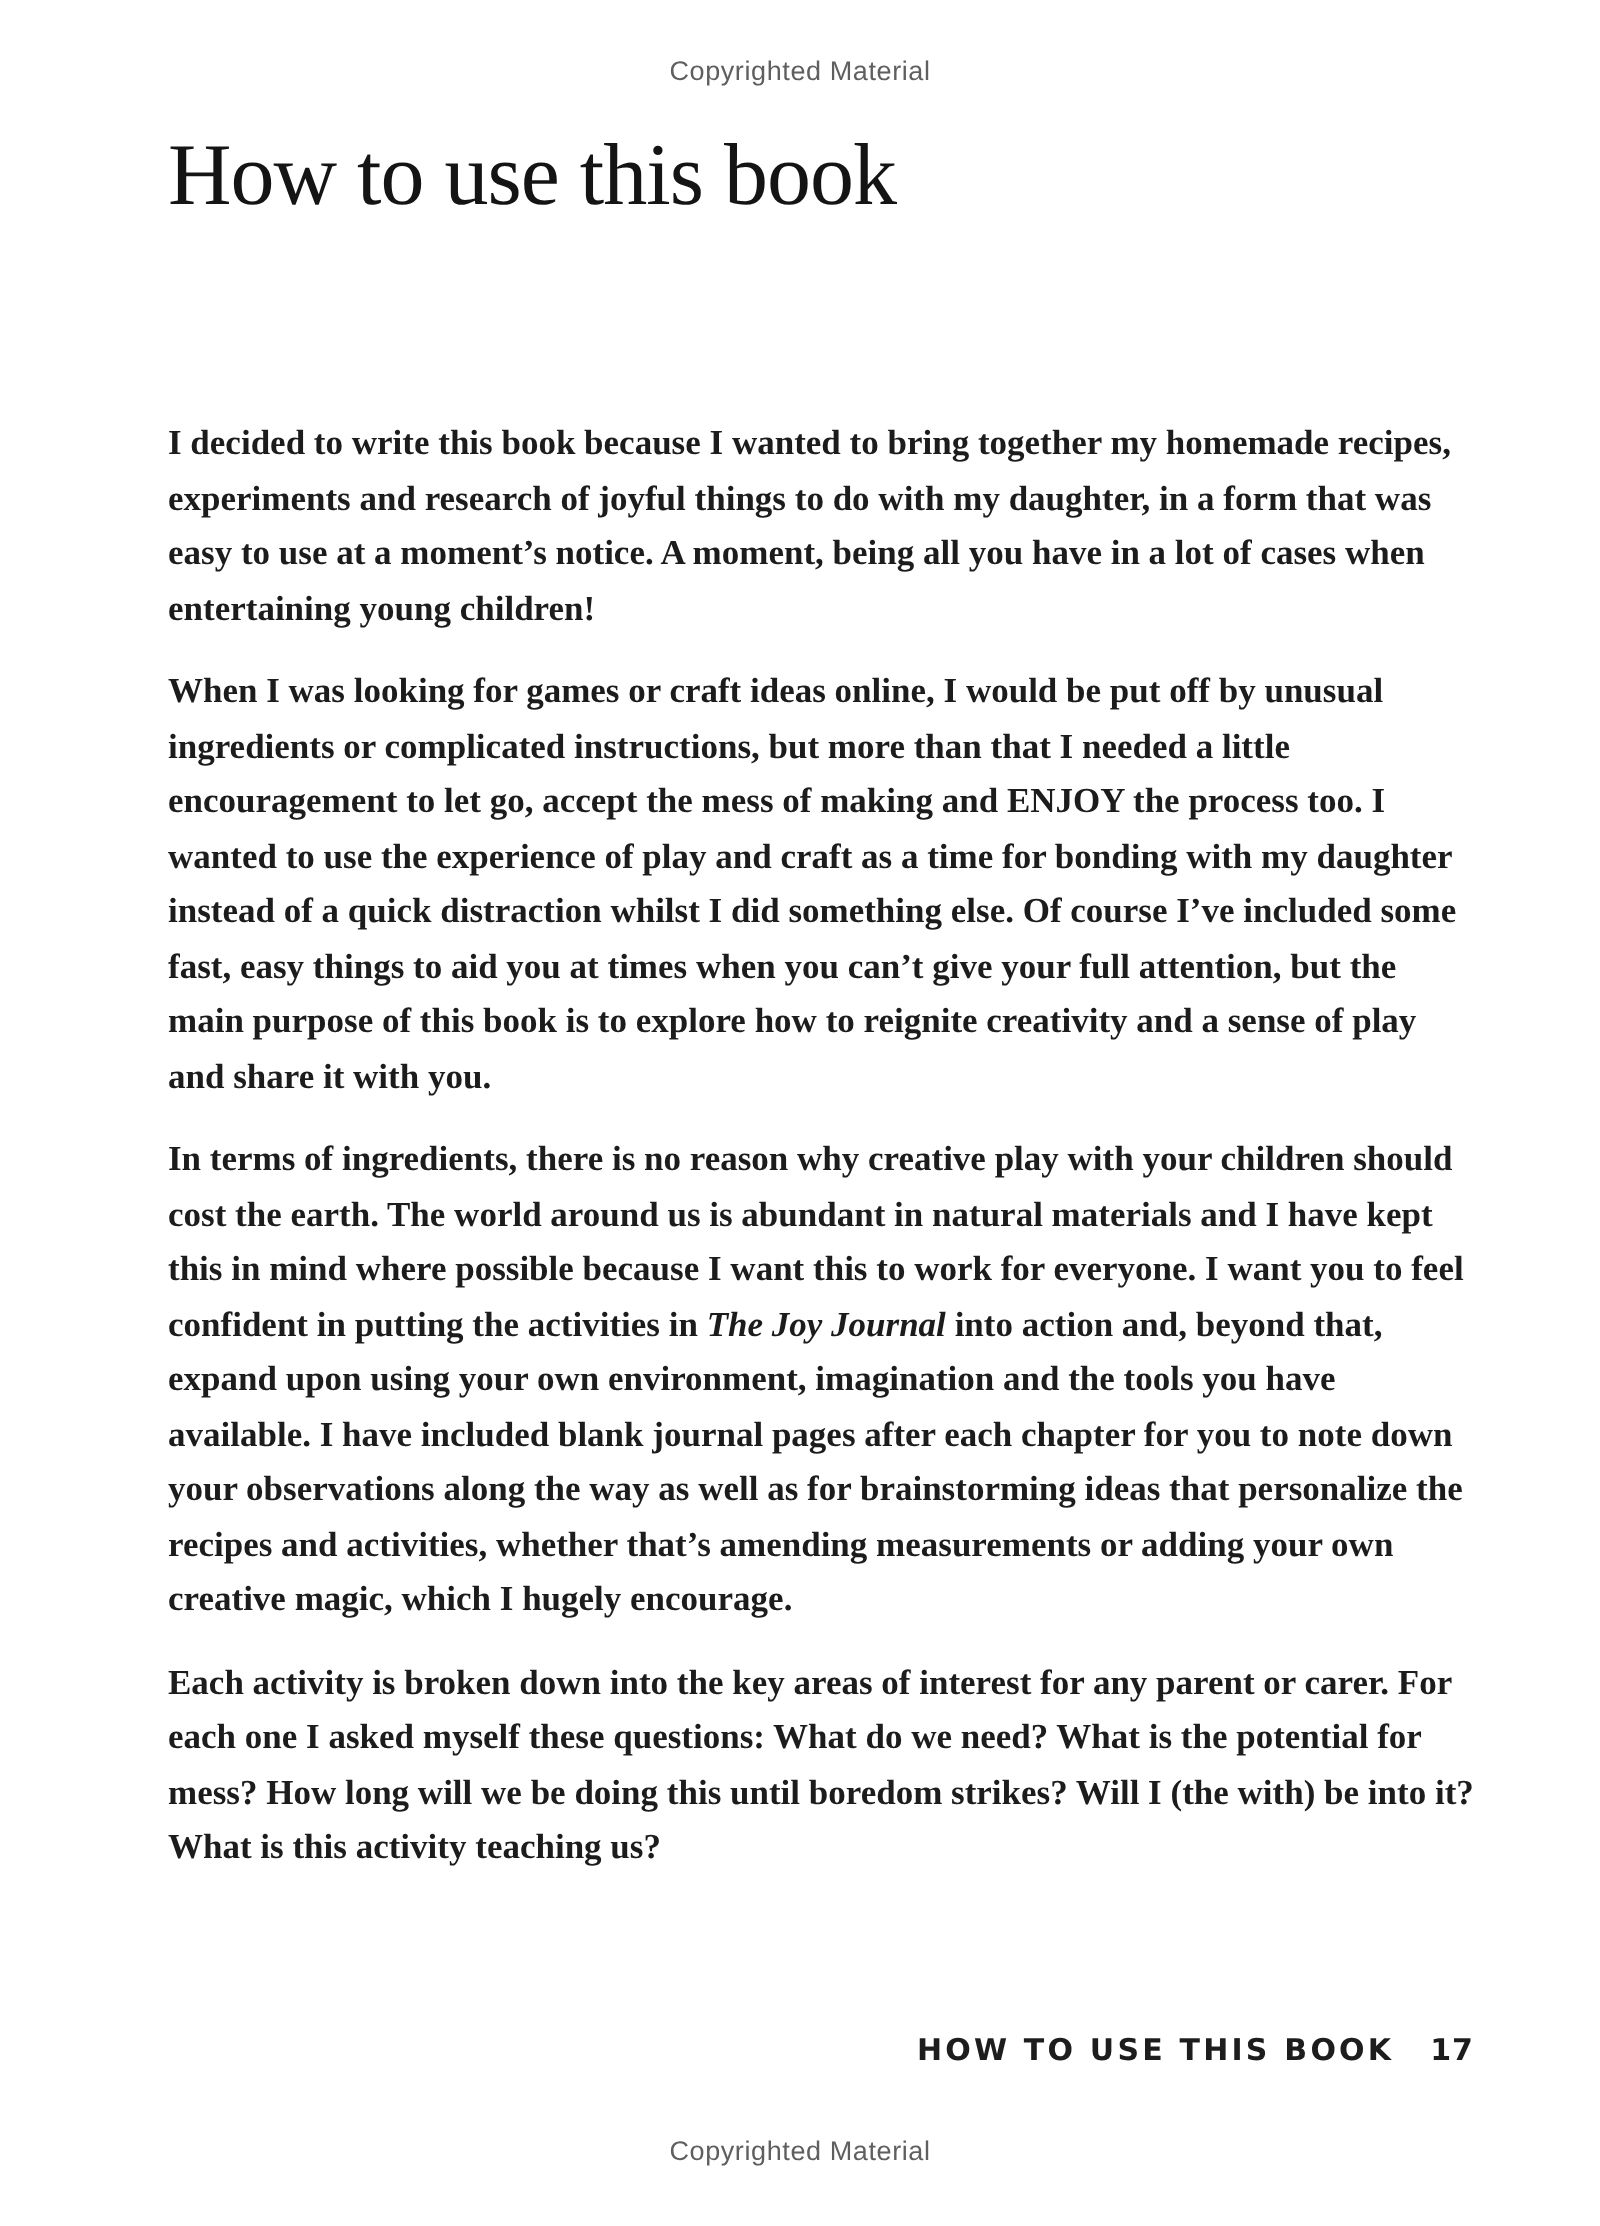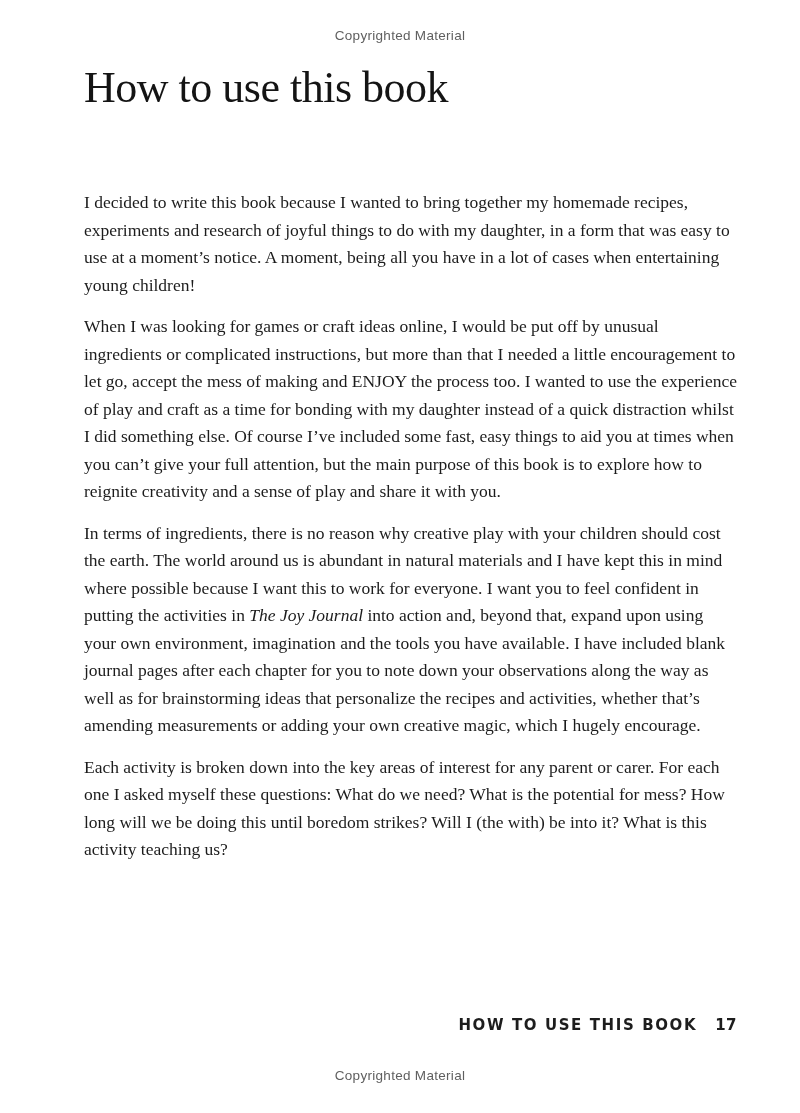--- a/index.html
+++ b/index.html
@@ -40,23 +40,24 @@
     left: 84px;
     margin: 0;
     font-family: "Liberation Serif", serif;
     font-weight: 400;
     font-size: 44px;
     letter-spacing: -0.5px;
     color: #141414;
   }
   .body-text {
     position: absolute;
-    top: 189px;
+    top: 208px;
     left: 84px;
     width: 654px;
+    font-weight: bold;
   }
   .body-text p {
     margin: 0 0 14px 0;
     font-size: 17.5px;
     line-height: 27.5px;
     text-align: left;
     color: #1c1c1c;
   }
   .body-text em {
     font-style: italic;

